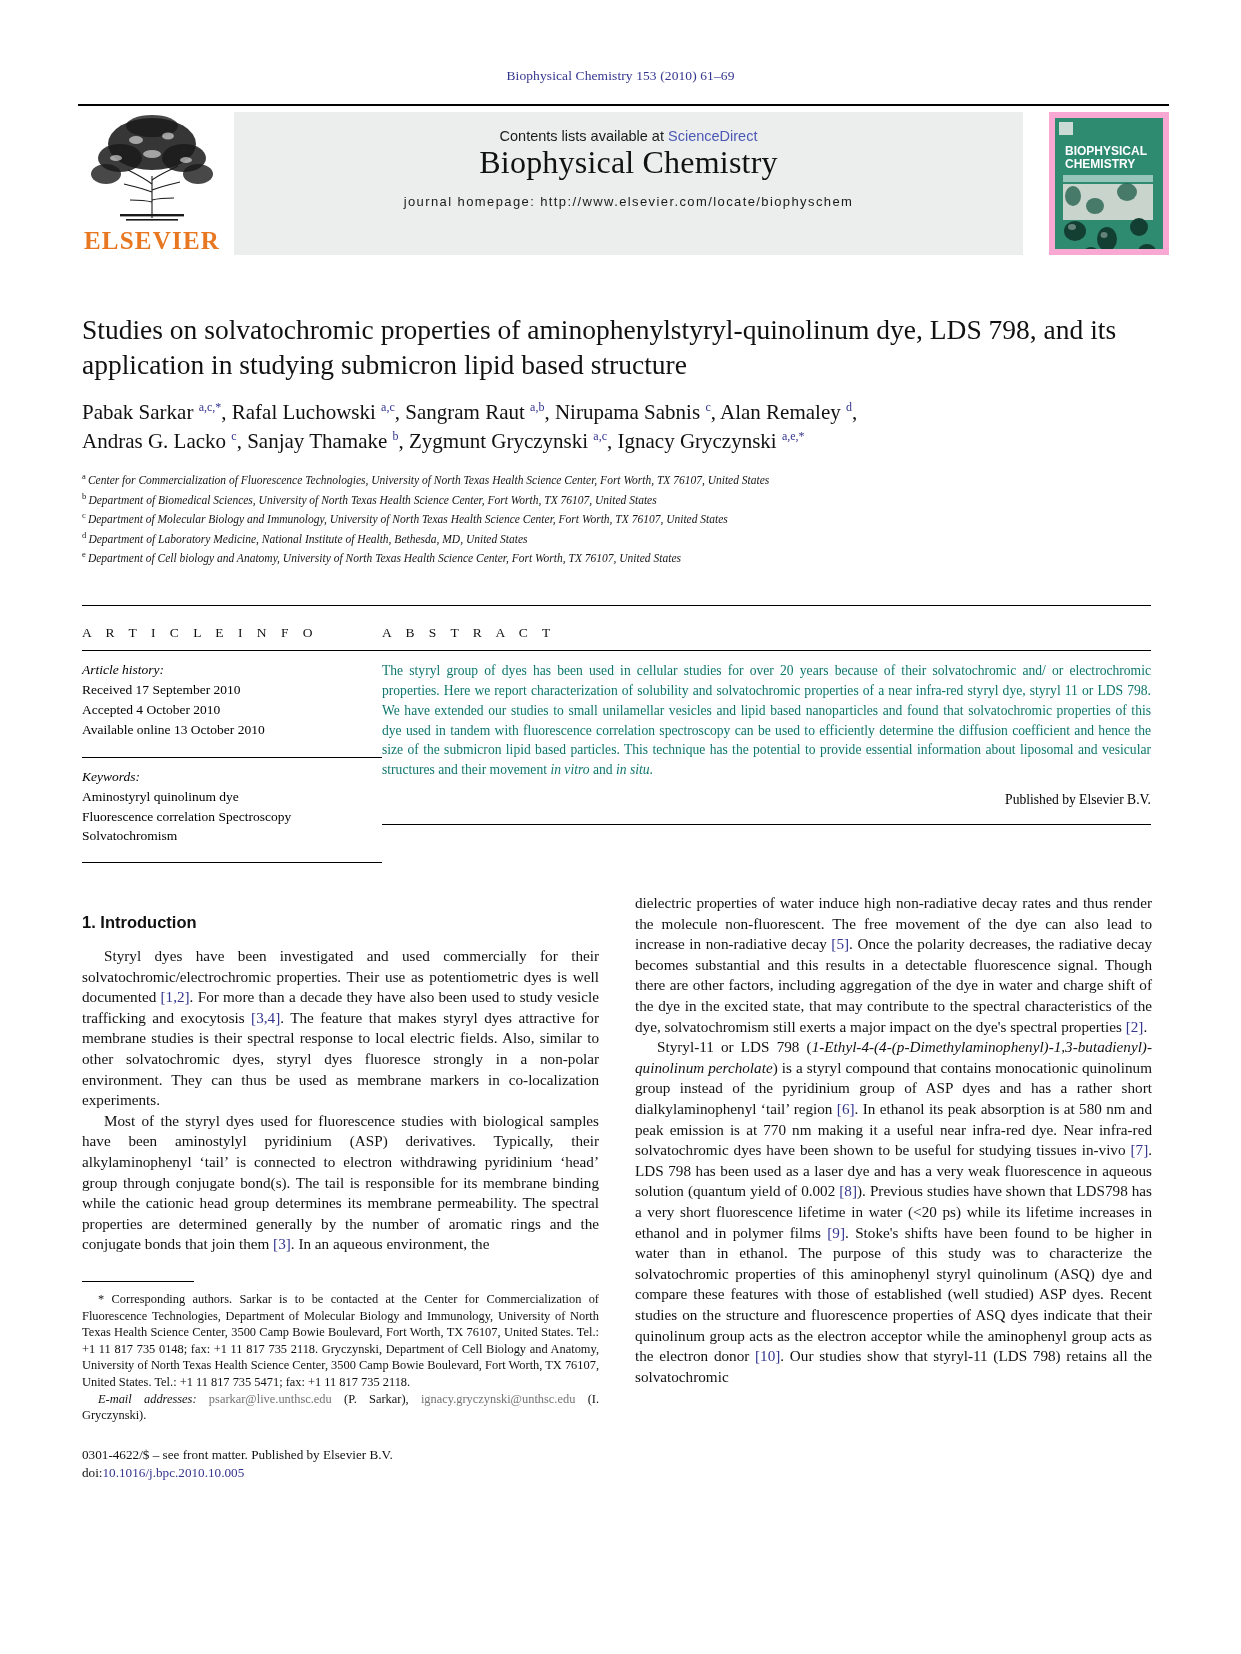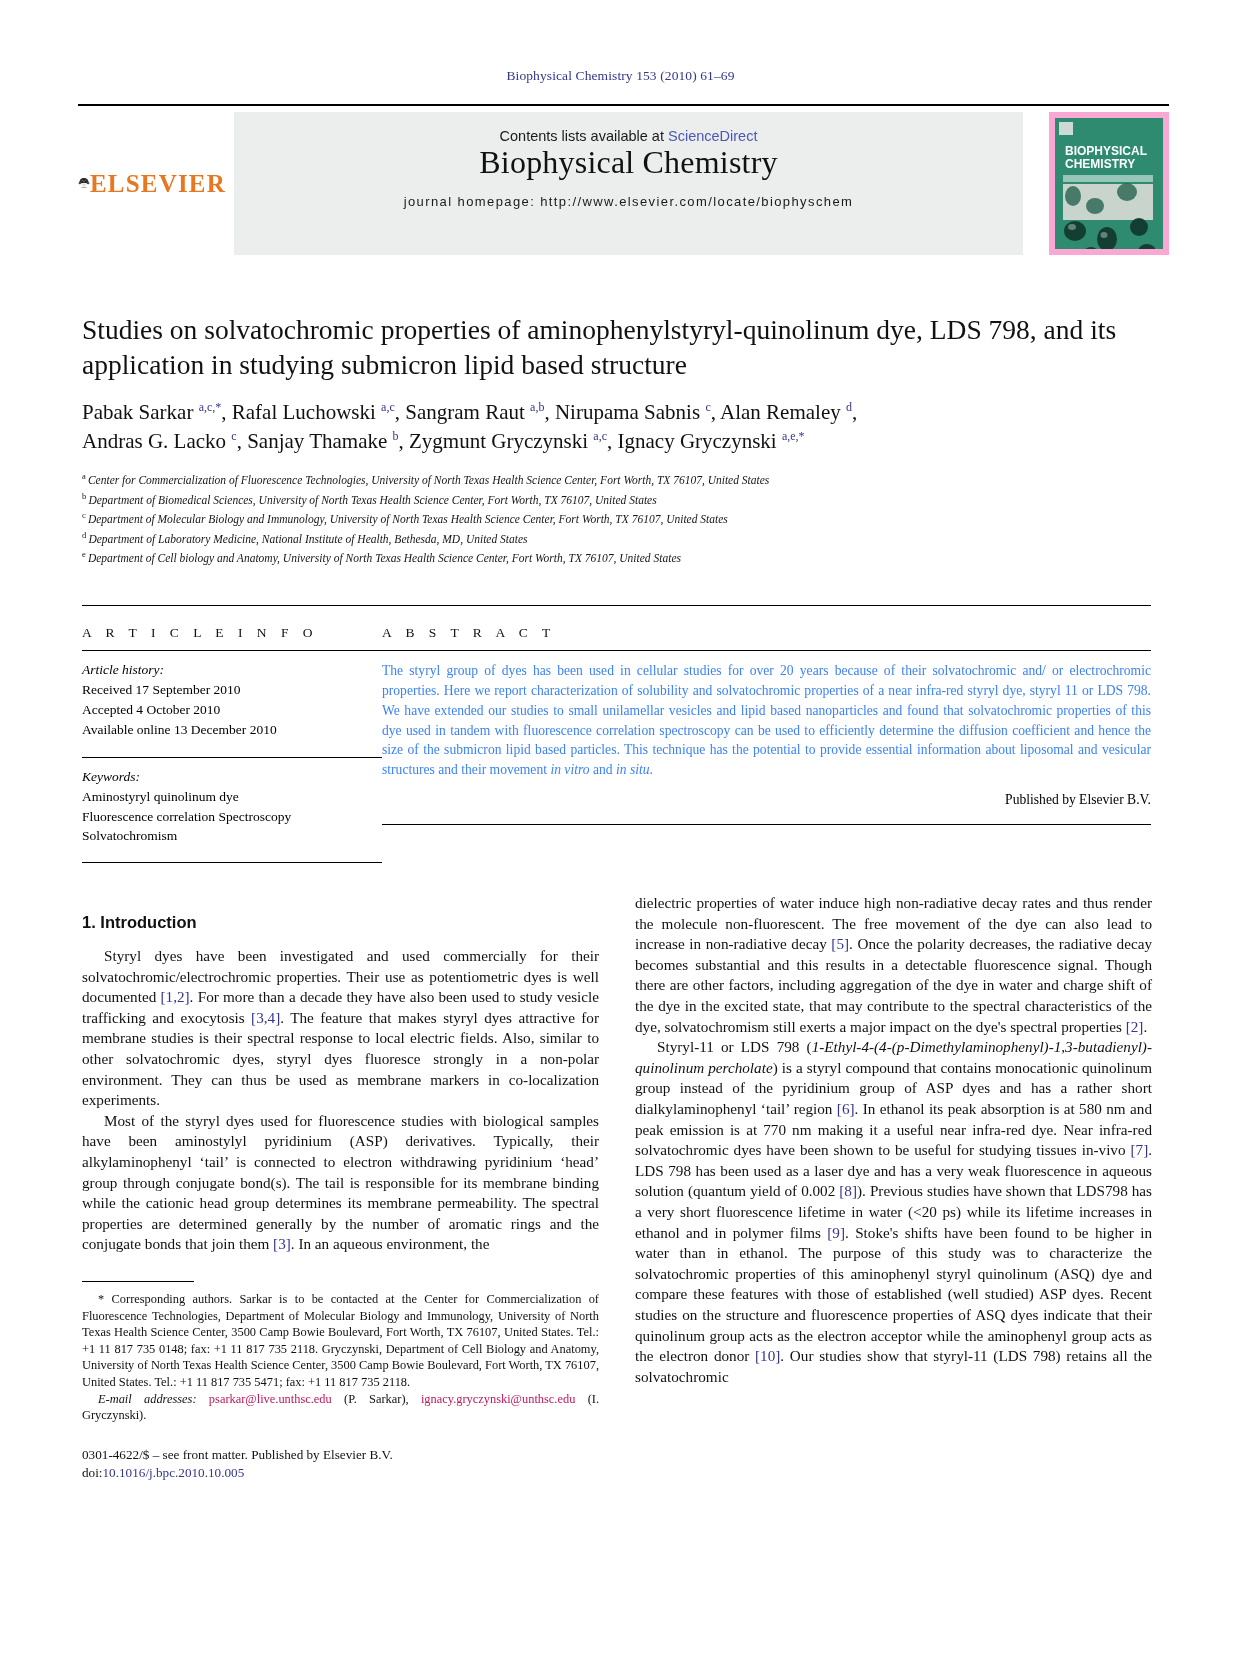--- a/index.html
+++ b/index.html
@@ -45,21 +45,21 @@
   .banner {
     display: flex;
     align-items: stretch;
     height: 143px;
   }
   .elsevier-logo {
     width: 148px;
     flex: 0 0 148px;
     position: relative;
     display: flex;
-    flex-direction: row;
+    flex-direction: column;
     align-items: center;
     justify-content: flex-end;
     padding-bottom: 2px;
   }
   .tree-svg { display:block; }
   .elsevier-word {
     font-family: "Liberation Serif", serif;
     font-size: 25px;
     font-weight: bold;
     letter-spacing: 1.2px;
@@ -150,21 +150,21 @@
   }
   .sec-rule-thin { border-top: 1px solid #000; }
   .info-group { margin-top: 9px; font-size: 13.5px; line-height: 1.46; }
   .info-group .it { font-style: italic; }
   .kw-rule { border-top: 1px solid #000; margin-top: 18px; }
   .abs-body {
     margin-top: 10px;
     font-size: 13.6px;
     line-height: 1.45;
     text-align: justify;
-    color: #3b82f6;
+    color: #0f766e;
   }
   .abs-body .it { font-style: italic; }
   .abs-pub {
     margin-top: 12px;
     text-align: right;
     font-size: 13.6px;
   }
   .abs-rule-bottom { border-top: 1.3px solid #000; margin-top: 16px; }
   .info-rule-bottom { border-top: 1.3px solid #000; margin-top: 16px; }
 
@@ -201,21 +201,21 @@
     width: 112px;
     margin: 26px 0 9px 0;
   }
   .footnote {
     font-size: 12.4px;
     line-height: 1.34;
     text-align: justify;
     color: #111;
   }
   .footnote .indent { text-indent: 16px; display: block; }
-  .footnote a, .footnote .mail { color: #be185d; text-decoration: none; }
+  .footnote a, .footnote .mail { color: #737373; text-decoration: none; }
   .copyright {
     margin-top: 22px;
     font-size: 13.2px;
     line-height: 1.4;
     color: #111;
   }
   .copyright .doi-link { color: #33348e; }
 </style>
 </head>
 <body>
@@ -313,21 +313,21 @@
   <div class="info-abs">
 
     <div class="col-info">
       <div class="sec-rule-top"></div>
       <div class="sec-heading">A R T I C L E    I N F O</div>
       <div class="sec-rule-thin"></div>
       <div class="info-group">
         <div class="it">Article history:</div>
         <div>Received 17 September 2010</div>
         <div>Accepted 4 October 2010</div>
-        <div>Available online 13 December 2010</div>
+        <div>Available online 13 October 2010</div>
       </div>
       <div class="kw-rule"></div>
       <div class="info-group">
         <div class="it">Keywords:</div>
         <div>Aminostyryl quinolinum dye</div>
         <div>Fluorescence correlation Spectroscopy</div>
         <div>Solvatochromism</div>
       </div>
       <div class="info-rule-bottom"></div>
     </div>

